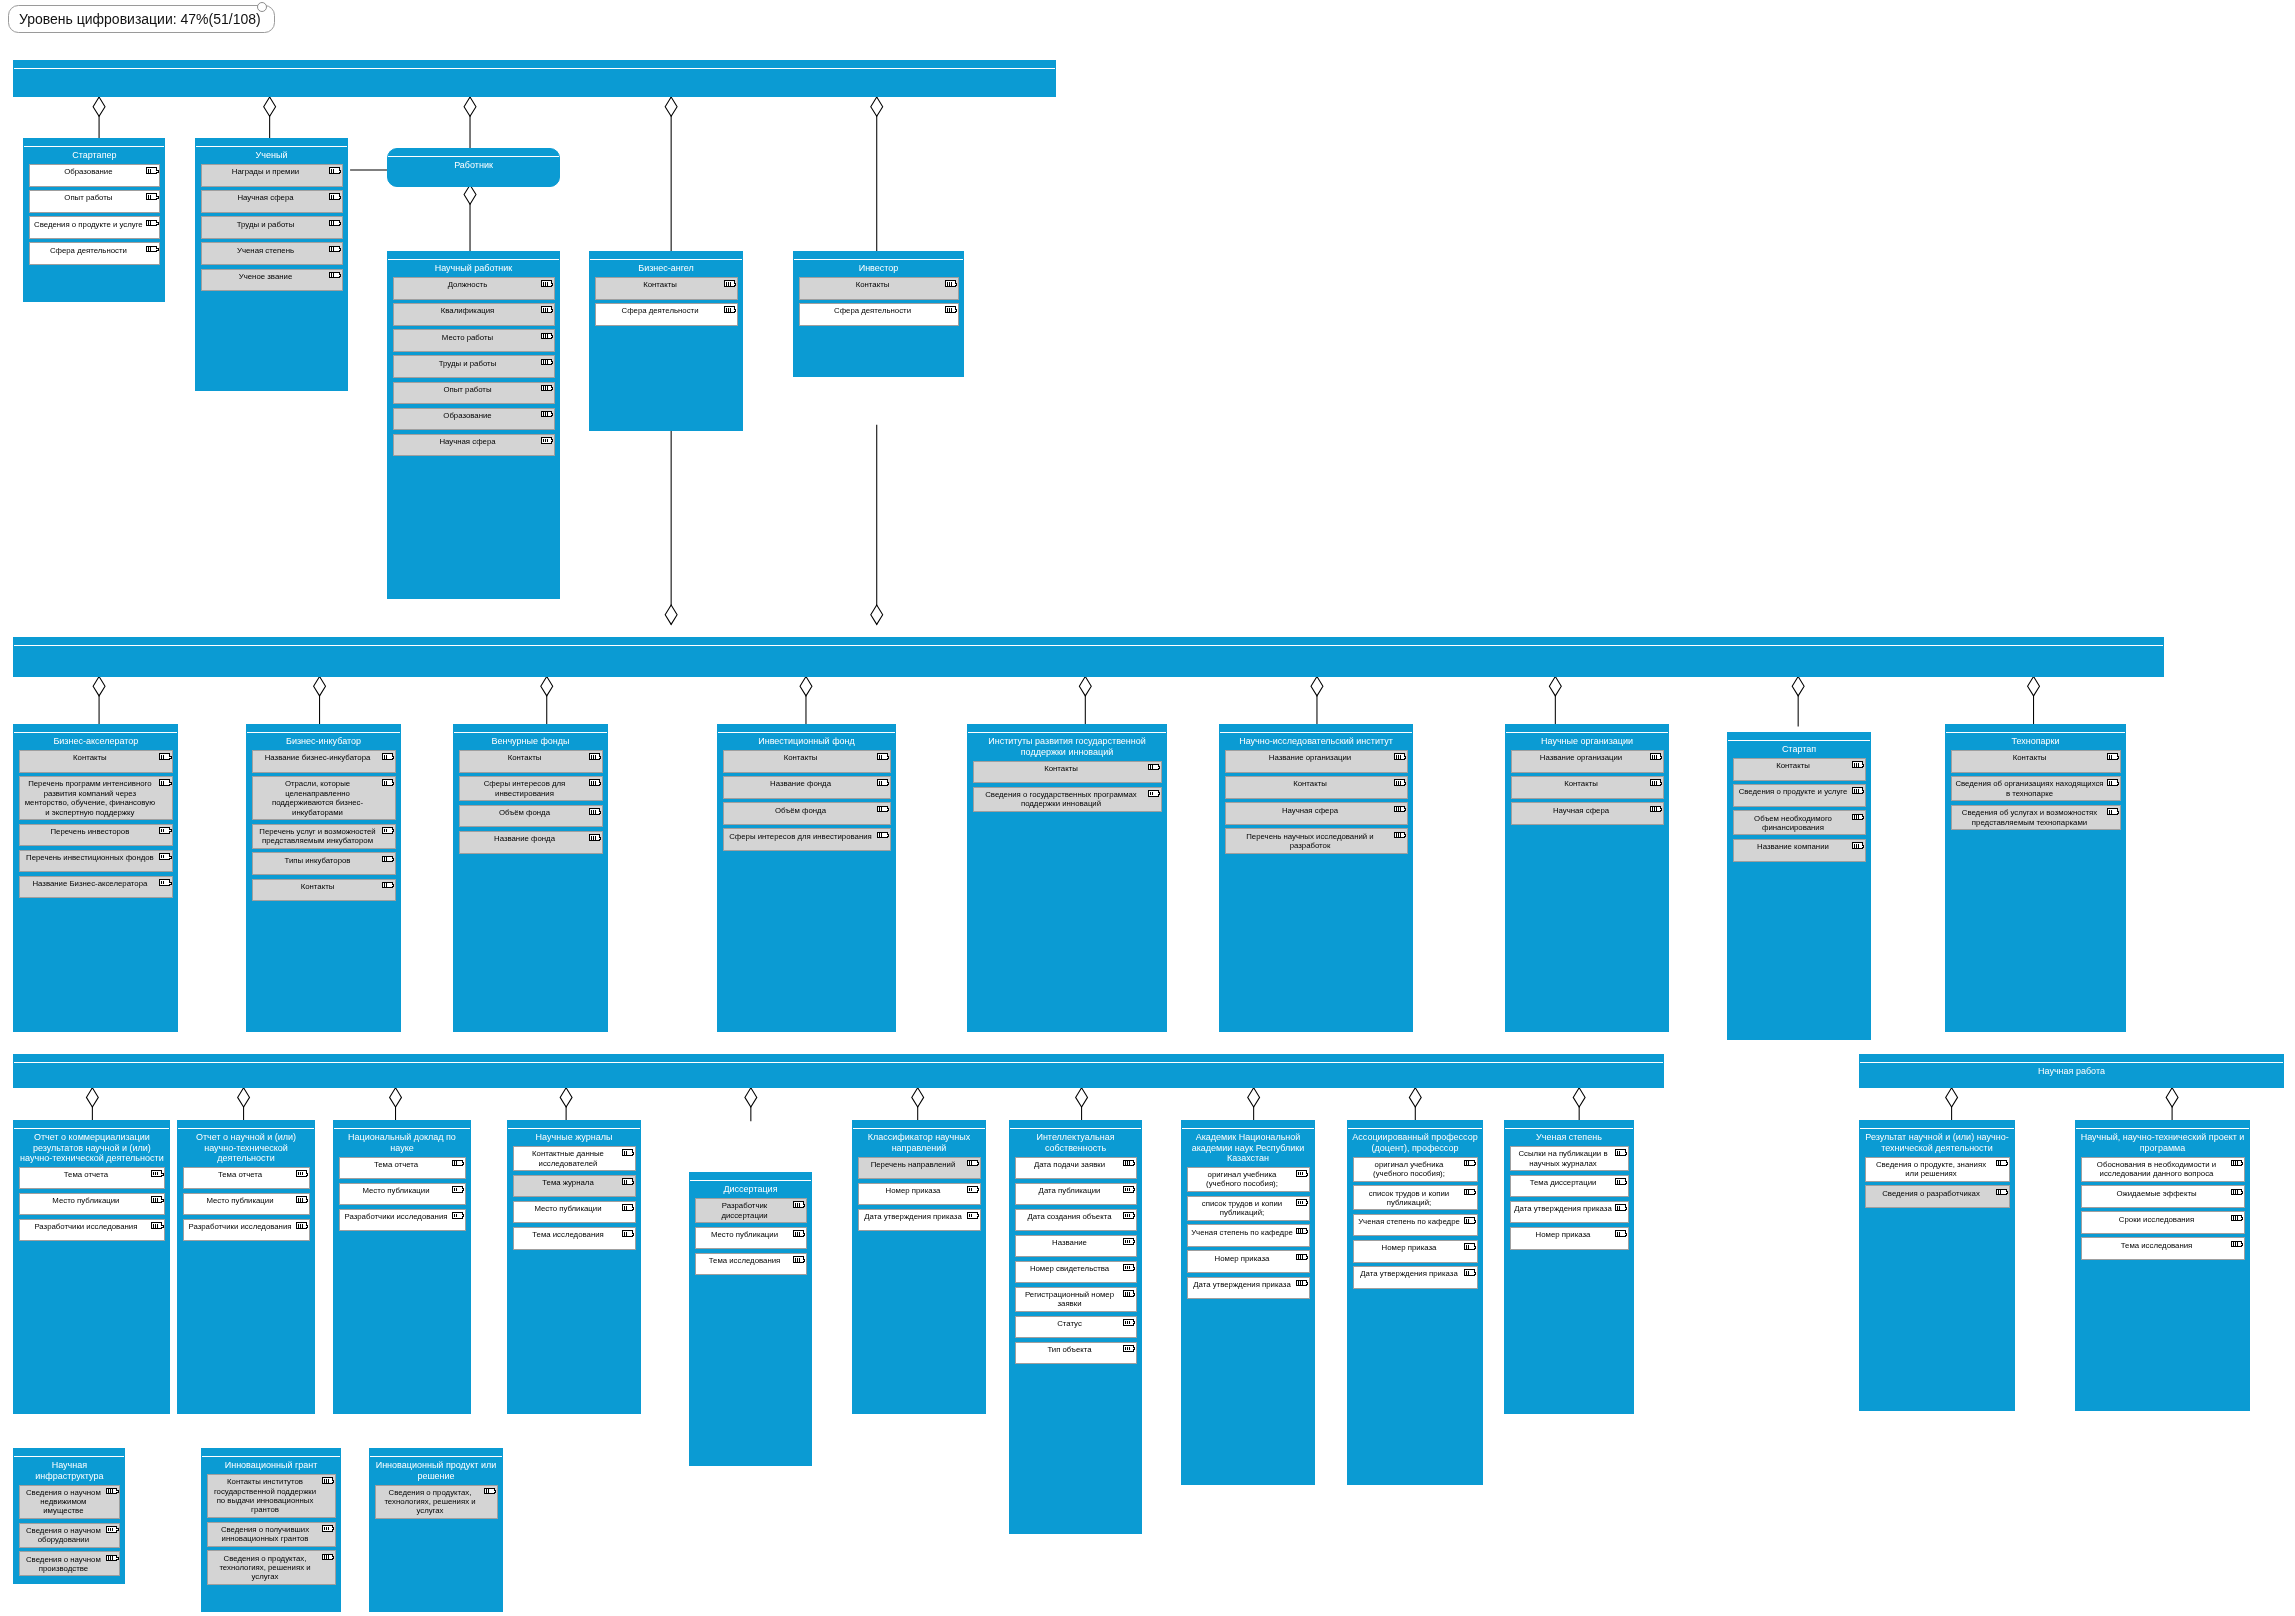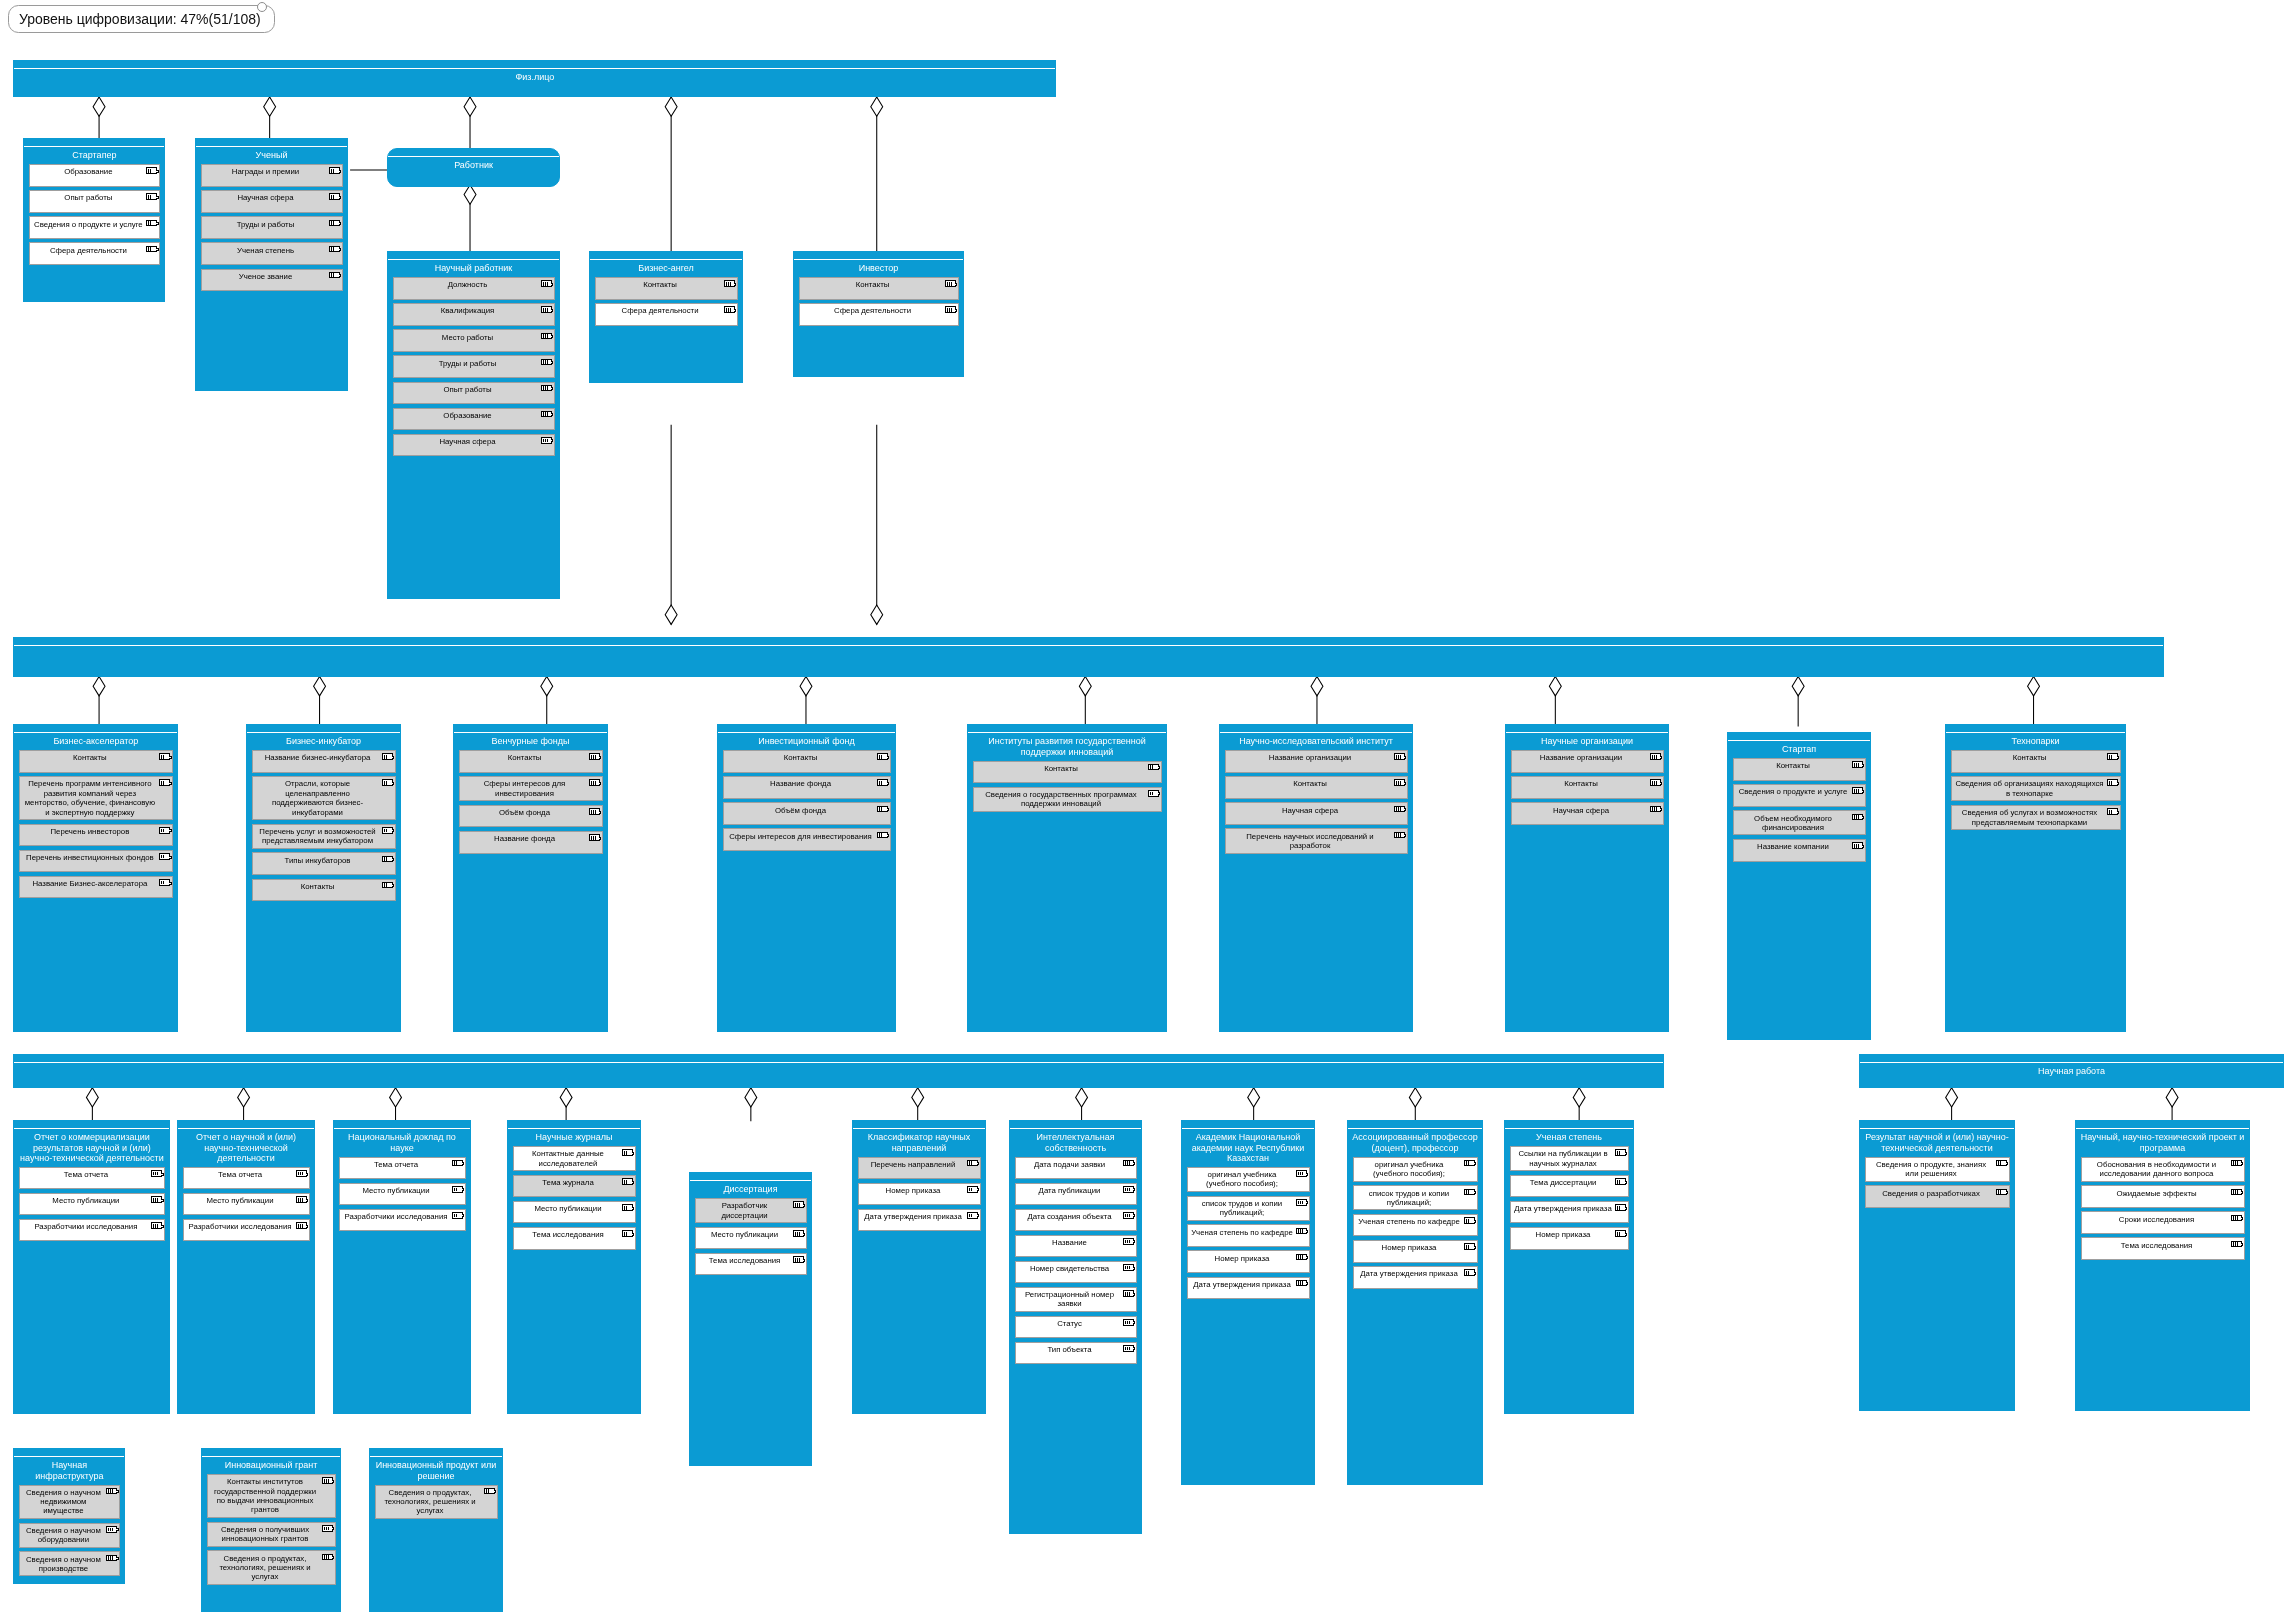--- a/index.html
+++ b/index.html
@@ -156,21 +156,20 @@
     <polygon points="2916,1460 2924,1473 2916,1486 2908,1473"></polygon>
 </svg>
 
 <div class="note">
   <span>Уровень цифровизации: 47%(51/108)</span>
   <span class="note-dot"></span>
 </div>
 
 <div class="cls wide" style="left:13.4px;top:60px;width:1043px;height:37px;">
   <div class="cls-hdr"></div>
-  <div class="cls-title">Физ.лицо</div>
 </div>
 
 <div class="cls wide" style="left:13.4px;top:637px;width:2151px;height:40px;">
   <div class="cls-hdr"></div>
 </div>
 
 <div class="cls wide" style="left:13.4px;top:1054px;width:1651px;height:34px;">
   <div class="cls-hdr"></div>
 </div>
 
@@ -211,21 +210,21 @@
       <div class="attrs">
         <div class="attr d"><span>Должность</span><span class="glyph"></span></div>
         <div class="attr d"><span>Квалификация</span><span class="glyph"></span></div>
         <div class="attr d"><span>Место работы</span><span class="glyph"></span></div>
         <div class="attr d"><span>Труды и работы</span><span class="glyph"></span></div>
         <div class="attr d"><span>Опыт работы</span><span class="glyph"></span></div>
         <div class="attr d"><span>Образование</span><span class="glyph"></span></div>
         <div class="attr d"><span>Научная сфера</span><span class="glyph"></span></div>
       </div>
     </div>
-    <div class="cls" style="left: 589px; top: 251px; width: 154px; height: 132px;">
+    <div class="cls" style="left: 589px; top: 251px; width: 154px; height: 180px;">
       <div class="cls-hdr"></div>
       <div class="cls-title">Бизнес-ангел</div>
       <div class="attrs">
         <div class="attr d"><span>Контакты</span><span class="glyph"></span></div>
         <div class="attr n"><span>Сфера деятельности</span><span class="glyph"></span></div>
       </div>
     </div>
     <div class="cls" style="left: 793px; top: 251px; width: 171px; height: 126px;">
       <div class="cls-hdr"></div>
       <div class="cls-title">Инвестор</div>

